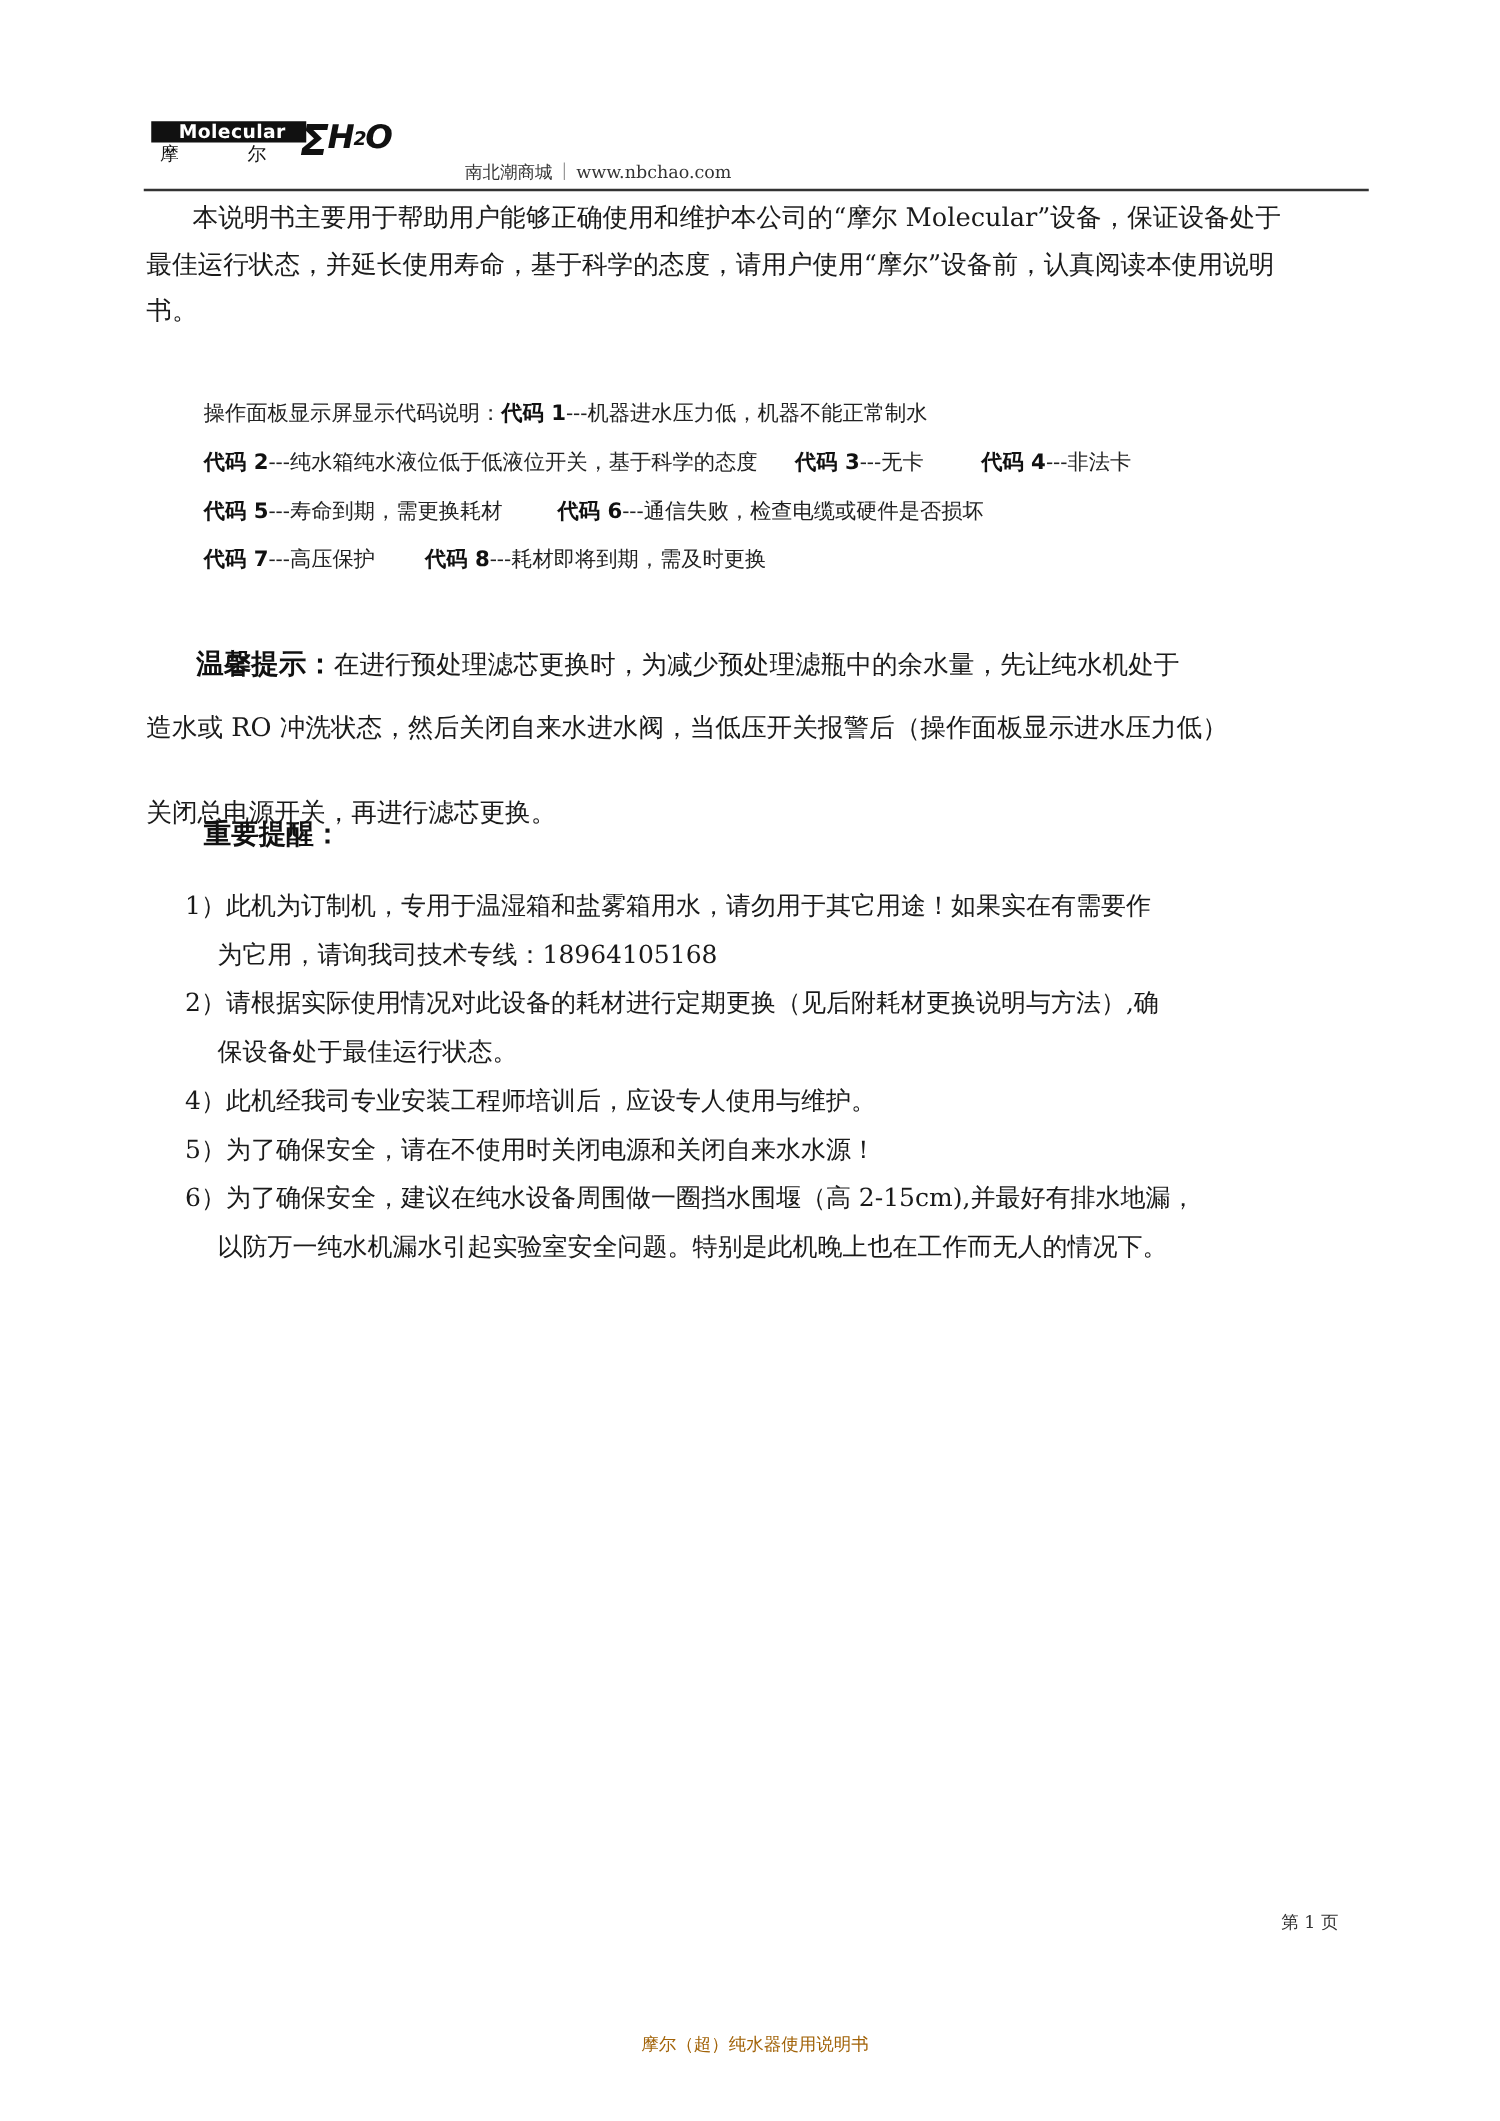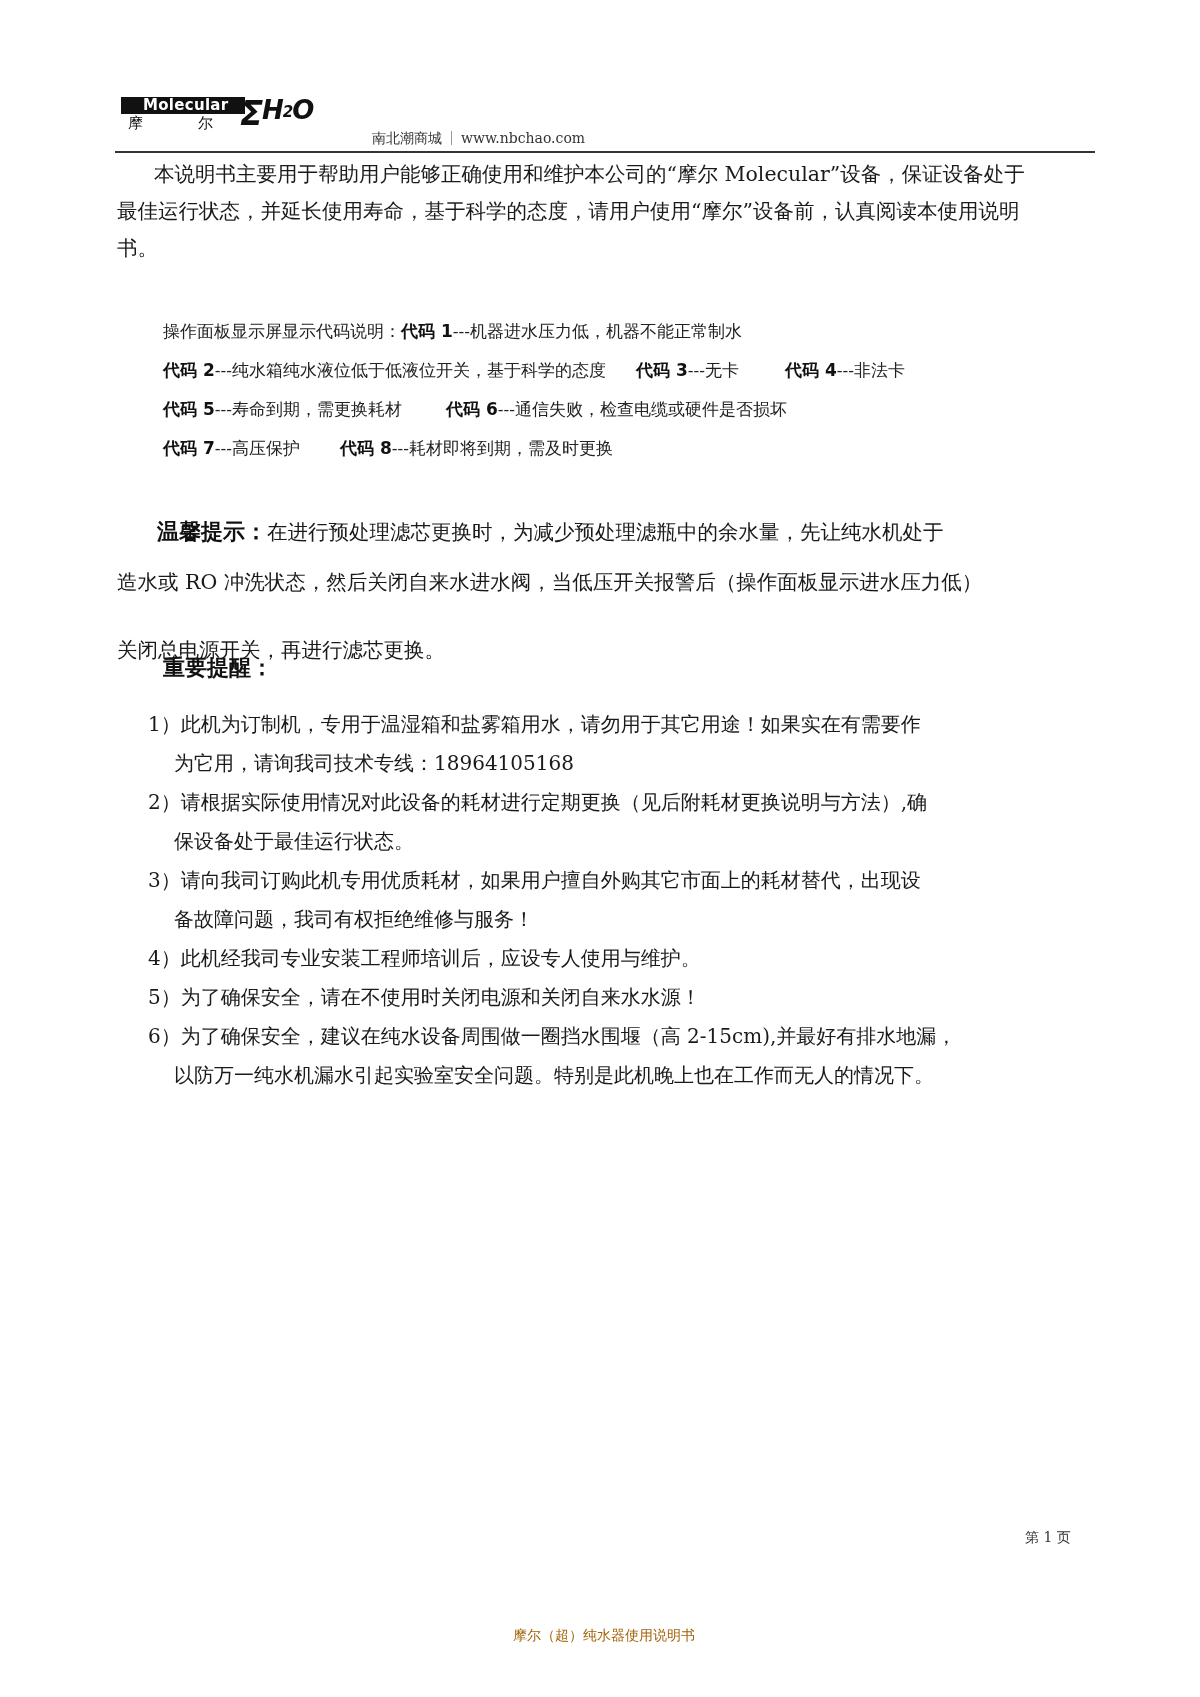--- a/index.html
+++ b/index.html
@@ -80,24 +80,20 @@
 <div class="list">
   <div class="li">
     <span>1）</span><span>此机为订制机，专用于温湿箱和盐雾箱用水，请勿用于其它用途！如果实在有需要作</span>
     <span class="cont">为它用，请询我司技术专线：18964105168</span>
   </div>
   <div class="li">
     <span>2）</span><span>请根据实际使用情况对此设备的耗材进行定期更换（见后附耗材更换说明与方法）,确</span>
     <span class="cont">保设备处于最佳运行状态。</span>
   </div>
   <div class="li">
-    <span>3）</span><span>请向我司订购此机专用优质耗材，如果用户擅自外购其它市面上的耗材替代，出现设</span>
-    <span class="cont">备故障问题，我司有权拒绝维修与服务！</span>
-  </div>
-  <div class="li">
     <span>4）</span><span>此机经我司专业安装工程师培训后，应设专人使用与维护。</span>
   </div>
   <div class="li">
     <span>5）</span><span>为了确保安全，请在不使用时关闭电源和关闭自来水水源！</span>
   </div>
   <div class="li">
     <span>6）</span><span>为了确保安全，建议在纯水设备周围做一圈挡水围堰（高 2-15cm),并最好有排水地漏，</span>
     <span class="cont">以防万一纯水机漏水引起实验室安全问题。特别是此机晚上也在工作而无人的情况下。</span>
   </div>
 </div>

